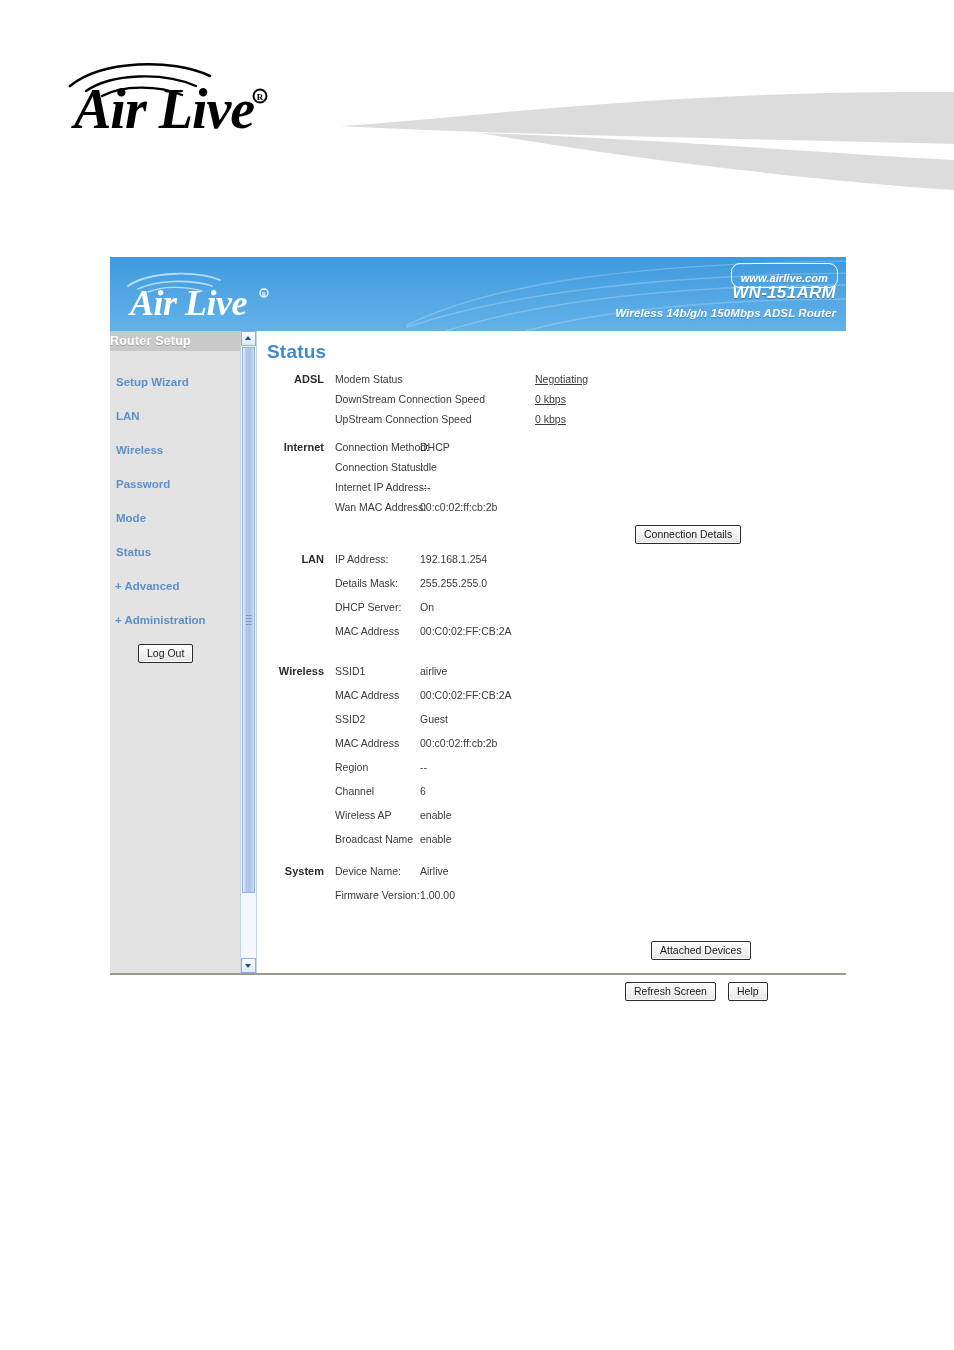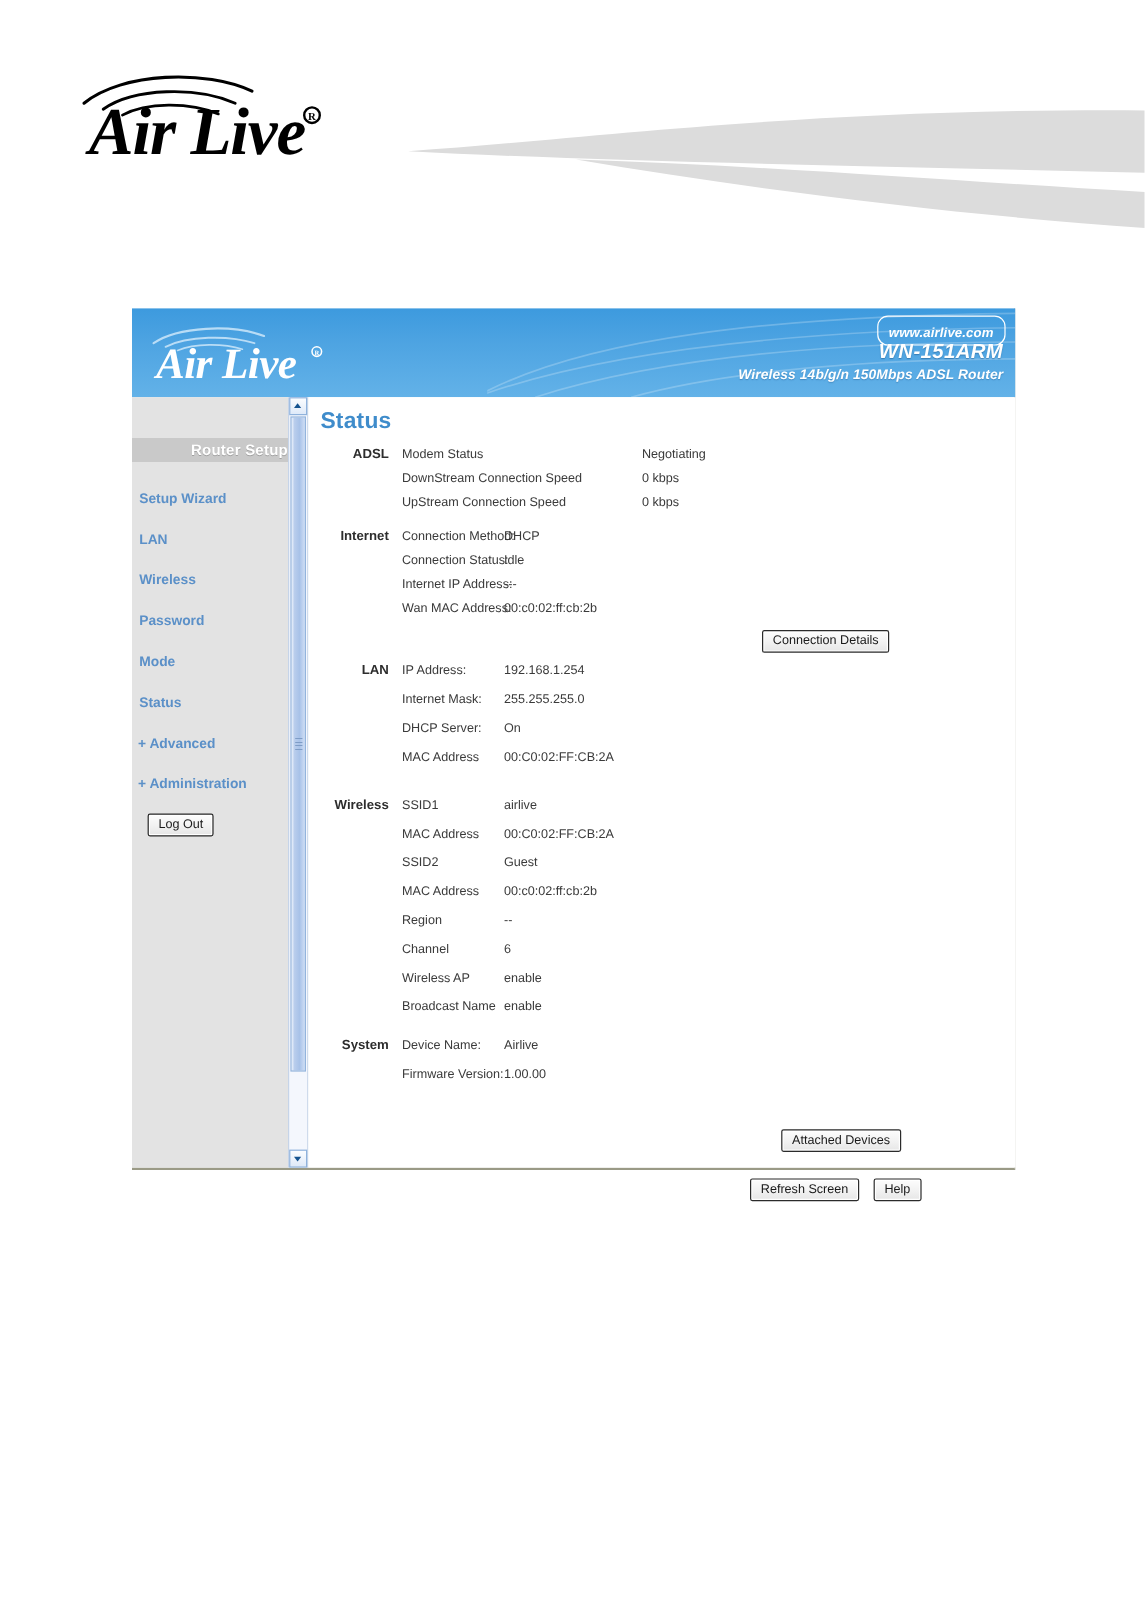--- a/index.html
+++ b/index.html
@@ -102,39 +102,38 @@
     left: 0; top: 74px;
     width: 130px; height: 642px;
     background: #e3e3e3;
   }
   #sidebar-title {
     height: 20px;
     background: #c9c9c9;
     color: #ffffff;
     font-size: 12.5px;
     font-weight: bold;
-    text-align: right;
+    text-align: left;
     line-height: 20px;
     letter-spacing: .2px;
     text-shadow: 0 1px 0 rgba(120,120,120,.5);
-    margin-top: 34px;
   }
   .nav-item {
     color: #5b90c8;
     font-size: 11.5px;
     font-weight: bold;
     padding-left: 6px;
     height: 34px;
     line-height: 34px;
     white-space: nowrap;
   }
   .nav-item.indented { padding-left: 5px; }
   #logout-wrap {
     margin-top: 6px;
-    padding-left: 13px;
+    padding-left: 28px;
   }
 
   
   .xp-button {
     display: inline-block;
     background: linear-gradient(180deg,#fdfdfd 0%, #f3f3f3 48%, #e6e6e6 100%);
     border: 1px solid #2b2b2b;
     border-radius: 2px;
     box-shadow: inset 0 0 0 1px #ffffff;
     color: #1a1a1a;
@@ -236,21 +235,21 @@
     white-space: nowrap;
     text-align: center;
   }
   .row .v {
     position: absolute;
     top: 0;
     color: #3a3a3a;
     font-size: 10.5px;
     white-space: nowrap;
   }
-  .row .v.col-a { left: 200px; }   
+  .row .v.col-a { left: 200px; text-decoration: underline; }   
   .row .v.col-b { left: 85px; }    
 
   .btn-abs { position: absolute; }
 </style>
 </head>
 <body>
 
 <div id="page-header">
 
   <div id="brand-logo">
@@ -395,21 +394,21 @@
       <span class="xp-button btn-abs" style="left:378px; top:84px">Connection Details</span>
     </div>
 
     <div class="sect" style="top:222px">
       <div class="sect-label">LAN</div>
       <div class="row" style="top:0">
         <span class="k">IP Address:</span>
         <span class="v col-b">192.168.1.254</span>
       </div>
       <div class="row" style="top:24px">
-        <span class="k">Internet Mask:</span>
+        <span class="k">Details Mask:</span>
         <span class="v col-b">255.255.255.0</span>
       </div>
       <div class="row" style="top:48px">
         <span class="k">DHCP Server:</span>
         <span class="v col-b">On</span>
       </div>
       <div class="row" style="top:72px">
         <span class="k">MAC Address</span>
         <span class="v col-b">00:C0:02:FF:CB:2A</span>
       </div>

